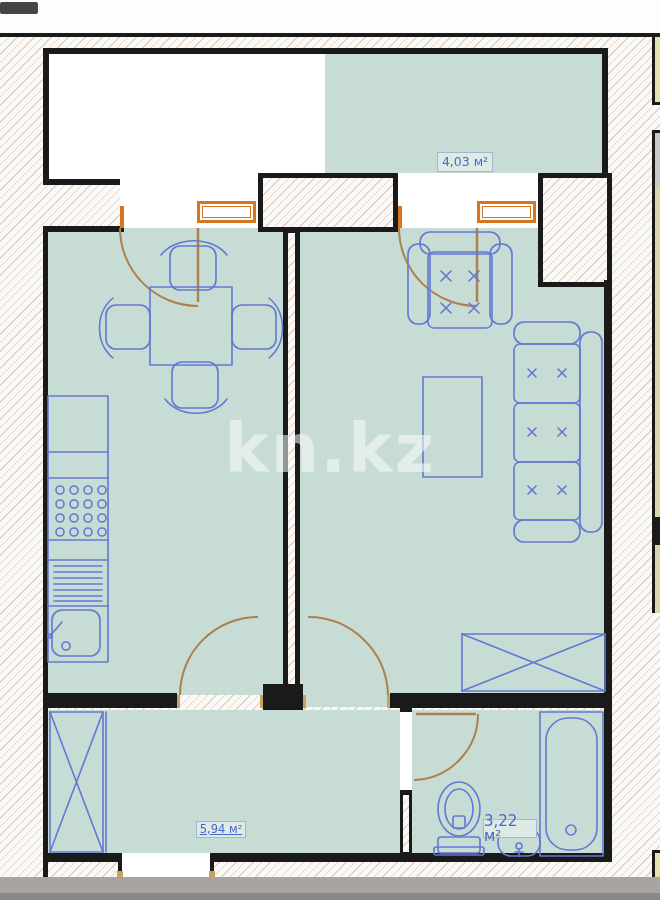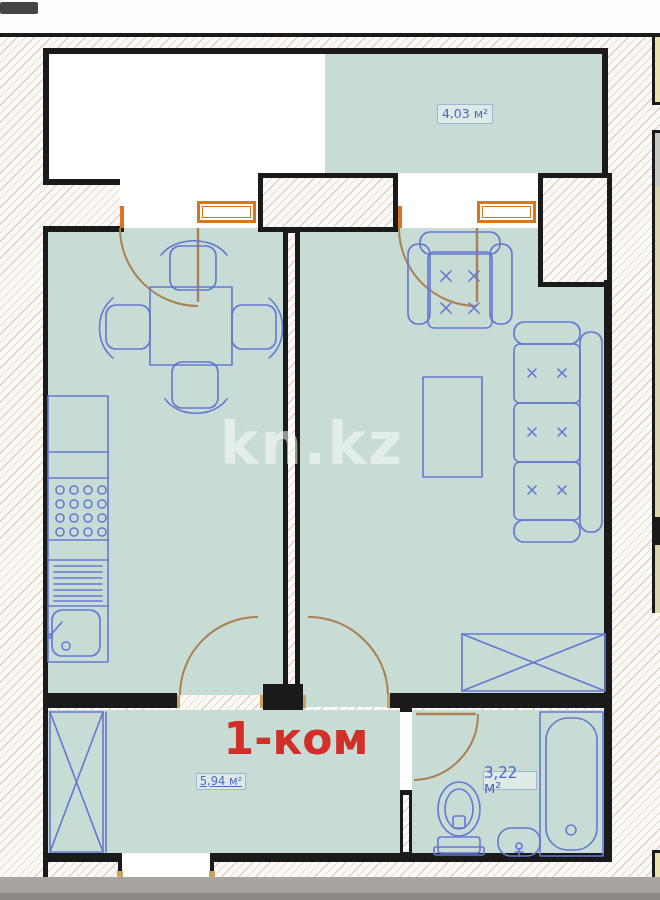--- a/index.html
+++ b/index.html
@@ -16,21 +16,21 @@
     background-image:repeating-linear-gradient(135deg, rgba(190,155,140,0.42) 0px, rgba(190,155,140,0.42) 1px, transparent 1px, transparent 6px);}
   .wall{background:var(--wall-black);}
   .whiteopen{background:#ffffff;}
   .floor{background:var(--floor-teal);}
   .frame{background:#fff;border:3px solid var(--window-orange);box-sizing:border-box;}
   .frame-inner{position:absolute;left:2px;right:2px;top:2px;bottom:2px;border:1px solid var(--window-orange);}
   .tick{background:var(--window-orange);}
   .tan{background:#c9a25e;}
   .arealabel{background:var(--label-bg);color:var(--label-blue);
     border:1px solid rgba(110,140,190,0.55);box-sizing:border-box;
-    display:flex;align-items:center;justify-content:center;line-height:1;}
+    display:flex;align-items:center;justify-content:center;line-height:1;margin-top:48px;}
   .bigred{color:var(--title-red);font-weight:700;text-align:center;line-height:1;}
   .watermark{color:rgba(250,253,252,0.55);font-weight:700;text-align:center;letter-spacing:2px;}
   svg .furn{stroke:var(--furniture-blue);stroke-width:1.6;fill:none;stroke-linecap:round;stroke-linejoin:round;}
   svg .arc{stroke:var(--door-arc-tan);stroke-width:2;fill:none;}
   svg .leaf{stroke:var(--door-arc-tan);stroke-width:2.5;fill:none;}
 </style>
 </head>
 <body>
 
 <div class="plan">
@@ -206,18 +206,17 @@
       <rect class="furn" x="540" y="712" width="63" height="144"></rect>
       <rect class="furn" x="546" y="718" width="51" height="132" rx="22"></rect>
       <circle class="furn" cx="571" cy="830" r="5"></circle>
     </g>
   </svg>
 
   <div class="abs arealabel" style="left:437px;top:104px;width:56px;height:20px;font-size:12.5px;">4,03 м²</div>
   <div class="abs arealabel" style="left:196px;top:773px;width:50px;height:17px;font-size:11.5px;text-decoration:underline;">5,94 м²</div>
   <div class="abs arealabel" style="left:483px;top:771px;width:54px;height:19px;font-size:15px;">3,22 м²</div>
 
-  <div class="abs bigred" style="left:136px;top:717px;width:320px;font-size:44px;">1-ком</div>
-
-  <div class="abs watermark" style="left:192px;top:410px;width:240px;font-size:58px;">kn.kz</div>
+
+  <div class="abs watermark" style="left:210px;top:410px;width:240px;font-size:67px;">kn.kz</div>
 
   <div class="abs" style="left:0;top:877px;width:660px;height:23px;background:linear-gradient(to bottom,#a8a5a1 0 16px,#8b8884 16px 23px);"></div>
 </div>
 
 </body></html>

